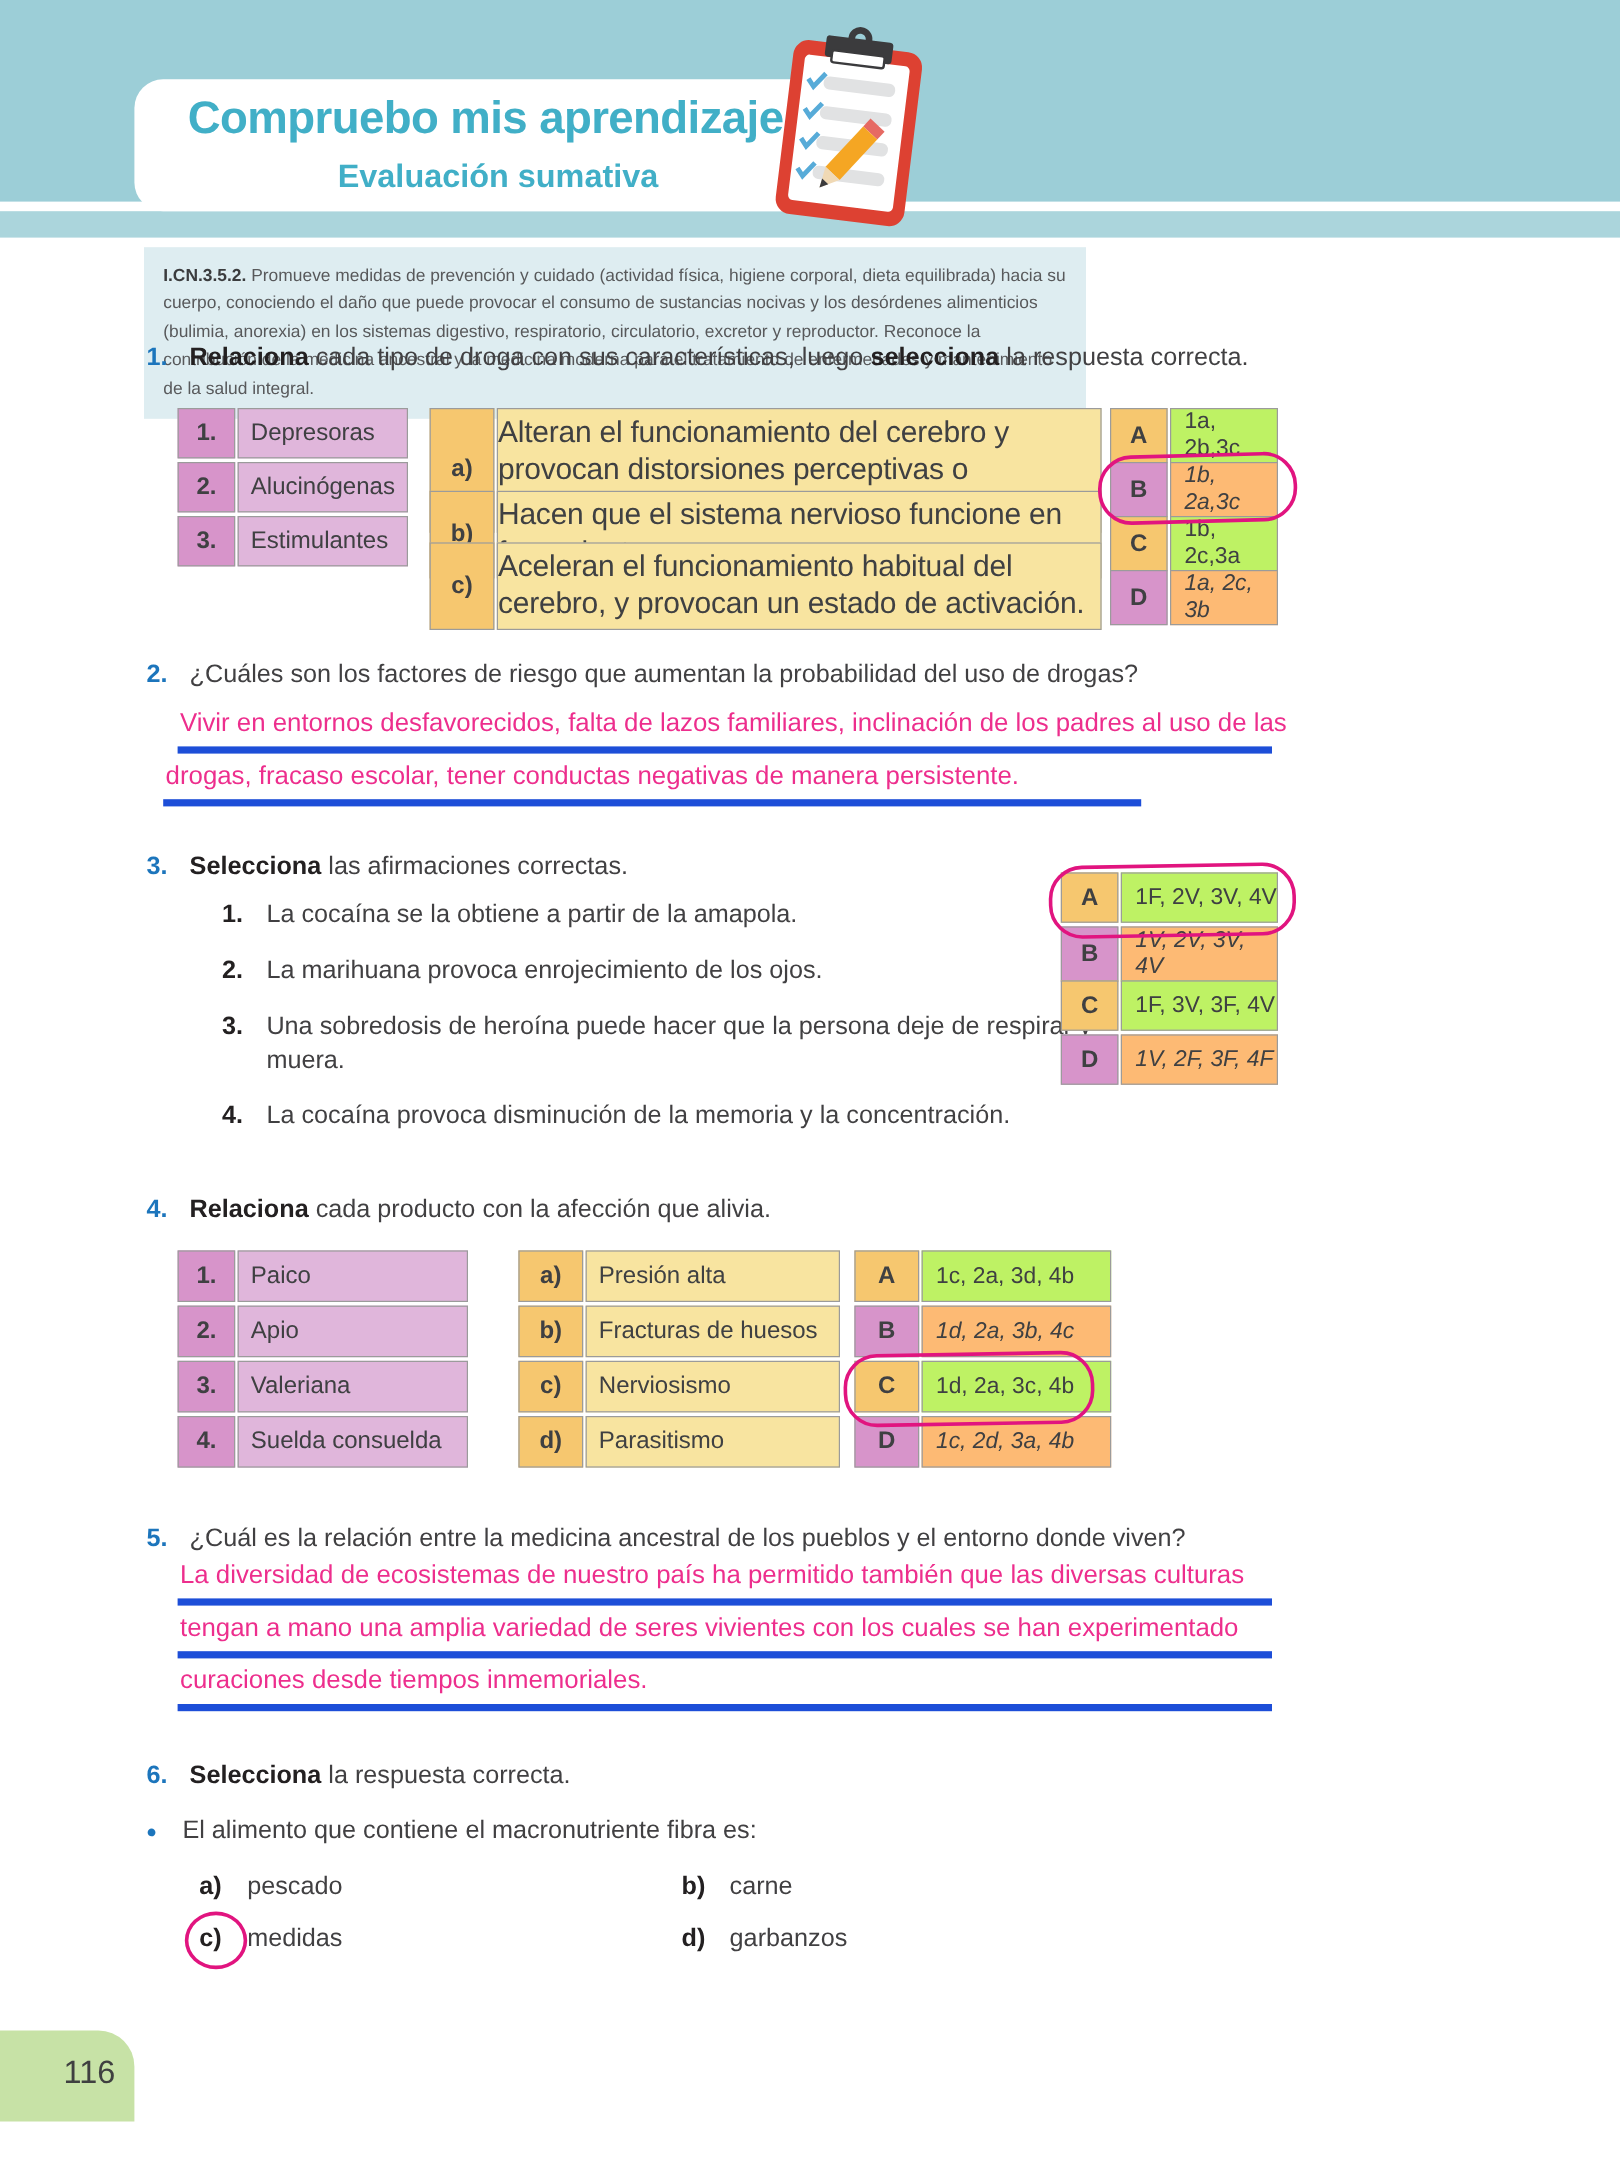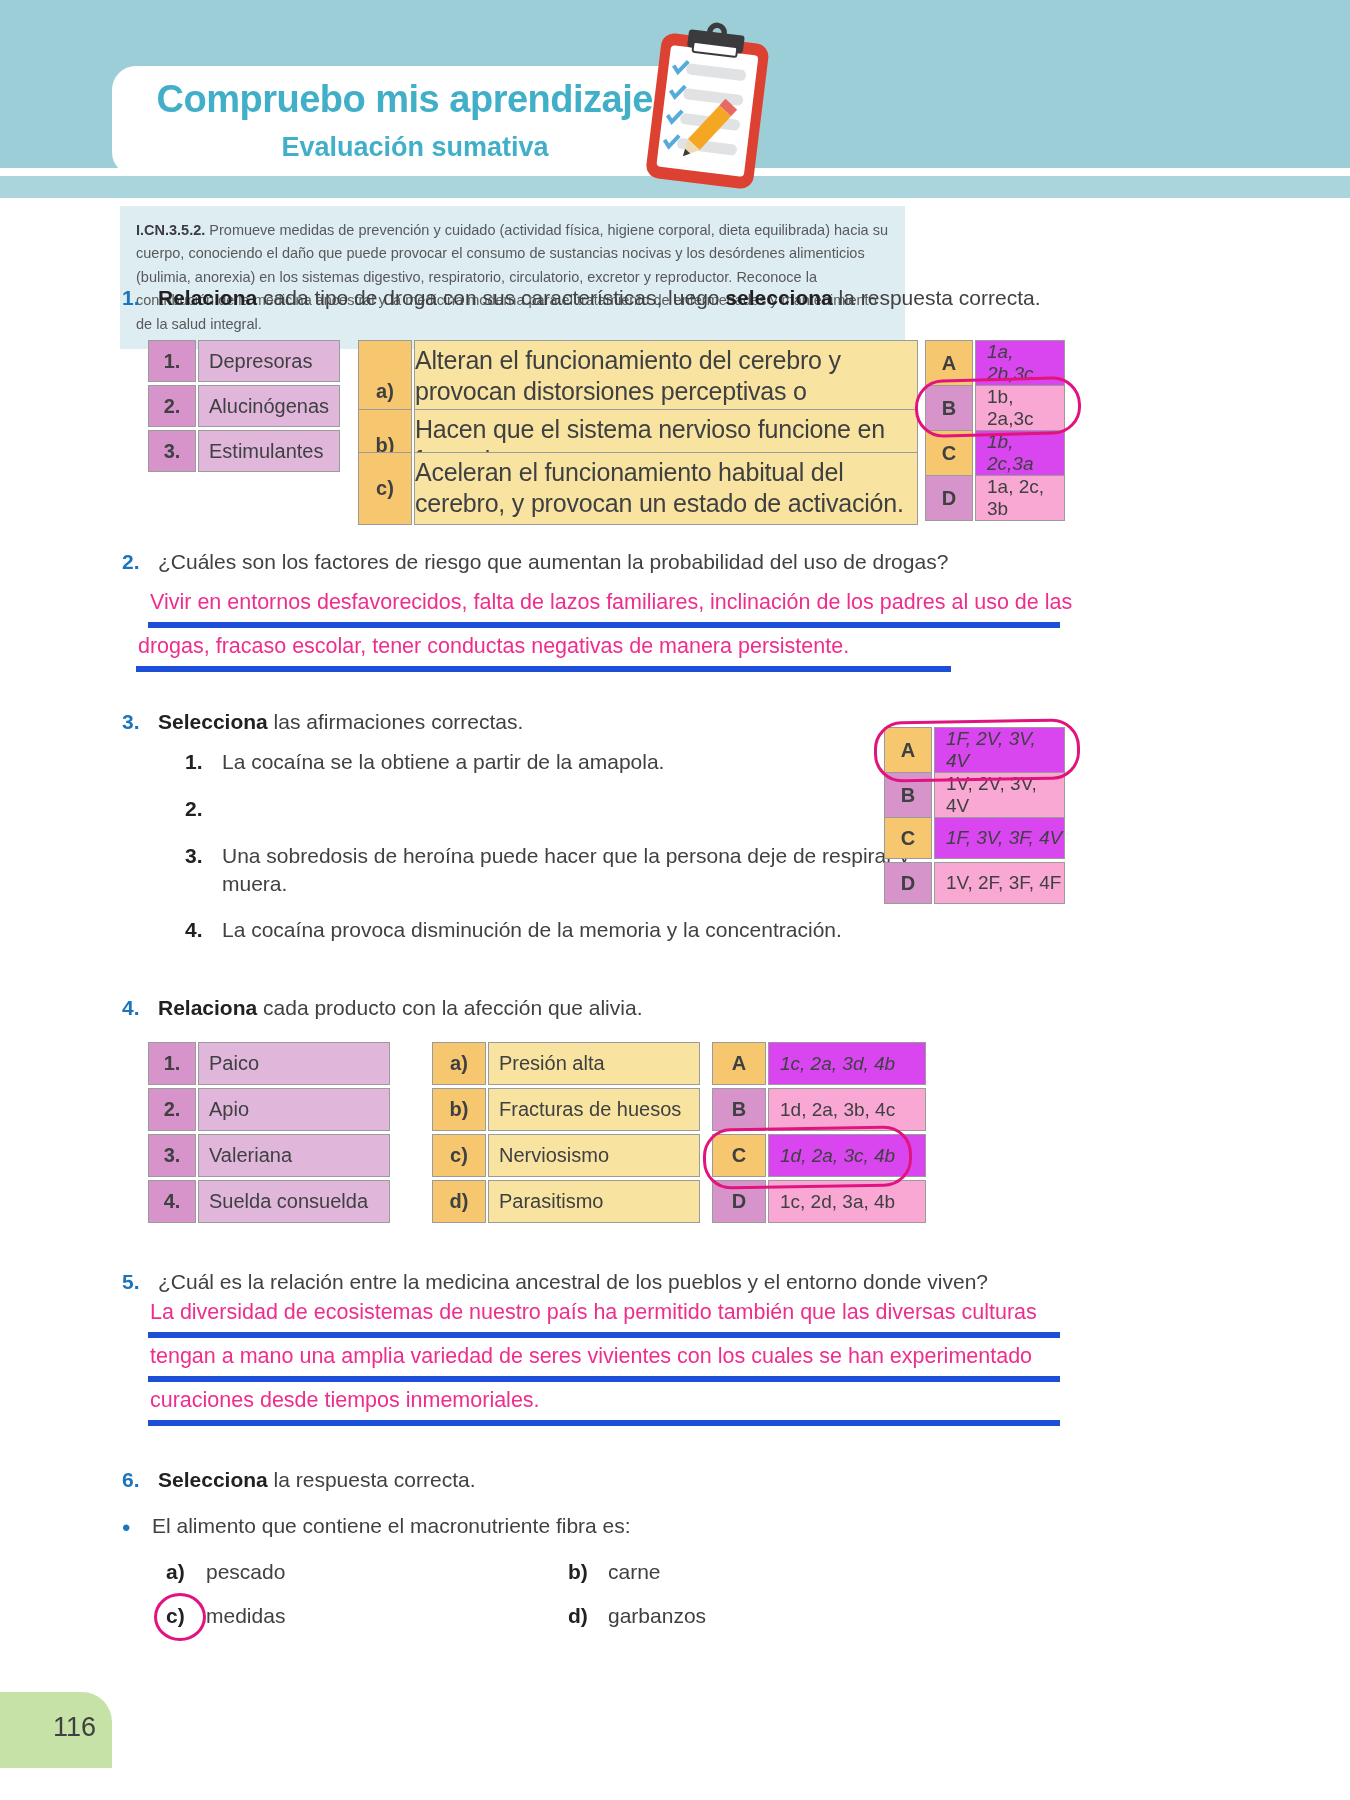--- a/index.html
+++ b/index.html
@@ -37,22 +37,22 @@
   
   .tbl{position:absolute;display:grid;gap:3px;}
   .trow{display:grid;gap:2px;}
   .c48{grid-template-columns:48px 1fr;}
   .c54{grid-template-columns:54px 1fr;}
   .cell{border:1px solid #9B9B9B;display:flex;align-items:center;box-sizing:border-box;
         font-size:20px;color:#3F4042;padding:0 10px;}
   .cnum{justify-content:center;font-weight:bold;padding:0;}
   .desc{font-size:25px;line-height:1.25;padding:4px 0;letter-spacing:-0.2px;}
   .val{font-size:19px;padding:0 0 0 11px;}
-  .pkD{background:#D794CA;} .pkL{background:#E0B6DB;} .pkV{background:#f9a8d4;}
-  .ylD{background:#F6C76F;} .ylL{background:#F8E4A0;} .ylV{background:#d946ef;font-style:italic;}
+  .pkD{background:#D794CA;} .pkL{background:#E0B6DB;} .pkV{background:#fdba74;font-style:italic;}
+  .ylD{background:#F6C76F;} .ylL{background:#F8E4A0;} .ylV{background:#bef264;}
 
   .t-q1-drugs{left:148px;top:340px;width:182px;grid-auto-rows:42px;}
   .t-q1-desc {left:358px;top:340px;width:560px;grid-template-rows:66px 40px 70px;}
   .t-q1-opt  {left:925px;top:340px;width:140px;grid-auto-rows:42px;}
   .t-q3-opt  {left:884px;top:727px;width:181px;grid-auto-rows:42px;}
   .t-q4-prod {left:148px;top:1042px;width:242px;grid-auto-rows:43px;}
   .t-q4-ail  {left:432px;top:1042px;width:268px;grid-auto-rows:43px;}
   .t-q4-opt  {left:712px;top:1042px;width:214px;grid-auto-rows:43px;}
 
   
@@ -177,20 +177,21 @@
   <div class="q" style="top:708px;">
     <span class="qn">3.</span>
     <span class="qt"><b>Selecciona</b><span> las afirmaciones correctas.</span></span>
   </div>
   <div class="item" style="left:185px;top:748px;width:700px;">
     <span class="inum">1.</span>
     <span>La cocaína se la obtiene a partir de la amapola.</span>
   </div>
   <div class="item" style="left:185px;top:795px;width:700px;">
     <span class="inum">2.</span>
+    <span>La marihuana provoca enrojecimiento de los ojos.</span>
   </div>
   <div class="item" style="left:185px;top:842px;width:740px;">
     <span class="inum">3.</span>
     <span>Una sobredosis de heroína puede hacer que la persona deje de respirar y muera.</span>
   </div>
   <div class="item" style="left:185px;top:916px;width:740px;">
     <span class="inum">4.</span>
     <span>La cocaína provoca disminución de la memoria y la concentración.</span>
   </div>
 

